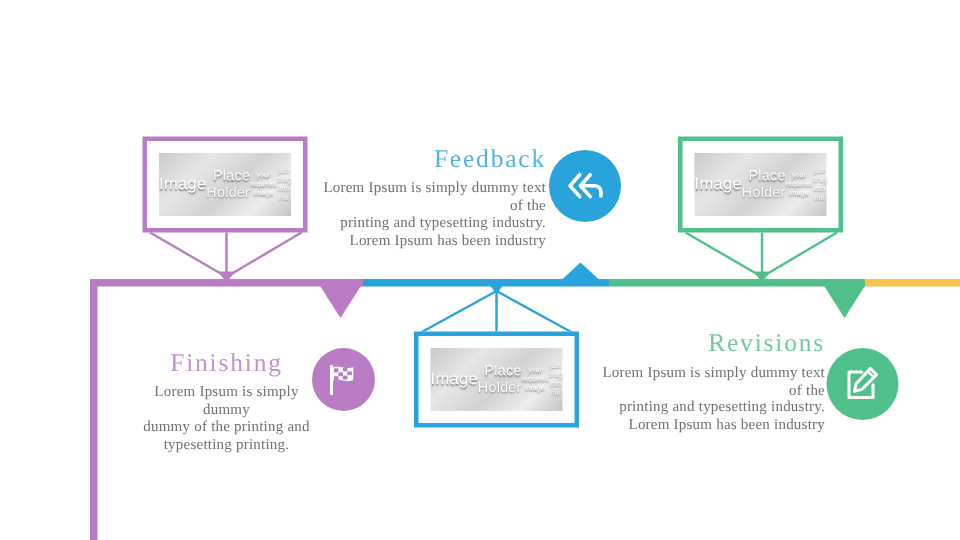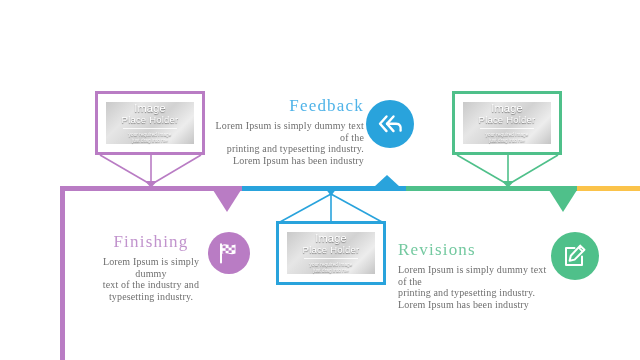--- a/index.html
+++ b/index.html
@@ -15,21 +15,21 @@
   
   .frame{
     position:absolute;
     background:#ffffff;
     box-sizing:border-box;
   }
   .frame .inner{
     position:absolute;
     left:8px;top:8px;right:8px;bottom:8px;
     background:linear-gradient(135deg,#c9c9c9 0%,#e6e6e6 28%,#d2d2d2 55%,#ededed 78%,#c4c4c4 100%);
-    display:flex;flex-direction:column;align-items:center;justify-content:center;
+    display:flex;flex-direction:row;align-items:center;justify-content:center;
     font-family:"Liberation Sans", sans-serif;
     color:#ffffff;
     text-shadow:0 1px 1px rgba(110,110,110,.9);
   }
   .ph-title{font-size:11px;line-height:12px;letter-spacing:.2px;}
   .ph-sub{font-size:9.5px;line-height:11px;letter-spacing:.2px;text-align:right;}
   .ph-rule{
     width:62%;height:1px;background:rgba(255,255,255,.85);
     margin:3px 0 3px 0;
   }
@@ -129,22 +129,22 @@
     <polygon points="50,27 62,27 56,34" fill="#4fc08a"></polygon>
   </svg>
 
   <div class="tri" style="left:213px;top:190px;border-left:14px solid transparent;border-right:14px solid transparent;border-top:22px solid #b97cc4;"></div>
 
   <div class="tri" style="left:549px;top:190px;border-left:14px solid transparent;border-right:14px solid transparent;border-top:22px solid #4fc08a;"></div>
 
   <div class="txt-block" style="left:92px;top:232px;width:118px;text-align:center;">
     <div class="txt-head" style="color:#c193cd;">Finishing</div>
     <div class="txt-body">Lorem Ipsum is simply dummy</div>
-    <div class="txt-body">text of the industry and</div>
-    <div class="txt-body">typesetting industry.</div>
+    <div class="txt-body">dummy of the printing and</div>
+    <div class="txt-body">typesetting printing.</div>
   </div>
 
   <div class="circle" style="left:208px;top:232px;width:42px;height:42px;background:#b97cc4;">
     <span>
       <svg width="26" height="24" viewBox="0 0 26 24">
         <path d="M5 3.2 L5 21.5" stroke="#ffffff" stroke-width="2" stroke-linecap="round" fill="none"></path>
         <path d="M6 4 C10 1.6 14 6 19.5 3.6 L19.5 12.4 C14 14.8 10 10.4 6 12.8 Z" fill="#ffffff"></path>
         <rect x="6.6" y="4.6" width="3" height="2.6" fill="#b97cc4"></rect>
         <rect x="12.6" y="4.0" width="3" height="2.6" fill="#b97cc4"></rect>
         <rect x="9.6" y="7.2" width="3" height="2.6" fill="#b97cc4"></rect>
@@ -164,21 +164,21 @@
   <div class="frame" style="left:276px;top:221px;width:110px;height:64px;border:3px solid #29a3dc;">
     <div class="inner">
       <div class="ph-title">Image</div>
       <div class="ph-sub">Place Holder</div>
       <div class="ph-rule"></div>
       <div class="ph-small">your required image</div>
       <div class="ph-small">just drag into me</div>
     </div>
   </div>
 
-  <div class="txt-block" style="left:398px;top:240px;width:152px;text-align:left;">
+  <div class="txt-block" style="left:398px;top:219px;width:152px;text-align:right;">
     <div class="txt-head" style="color:#74c9a0;">Revisions</div>
     <div class="txt-body">Lorem Ipsum is simply dummy text of the</div>
     <div class="txt-body">printing and typesetting industry.</div>
     <div class="txt-body">Lorem Ipsum has been industry</div>
   </div>
 
   <div class="circle" style="left:551px;top:232px;width:48px;height:48px;background:#4fc08a;">
     <span>
       <svg width="26" height="26" viewBox="0 0 26 26">
         <path d="M20 13.5 L20 22 L4 22 L4 5 L12.5 5" fill="none" stroke="#ffffff" stroke-width="2" stroke-linecap="round" stroke-linejoin="round"></path>

